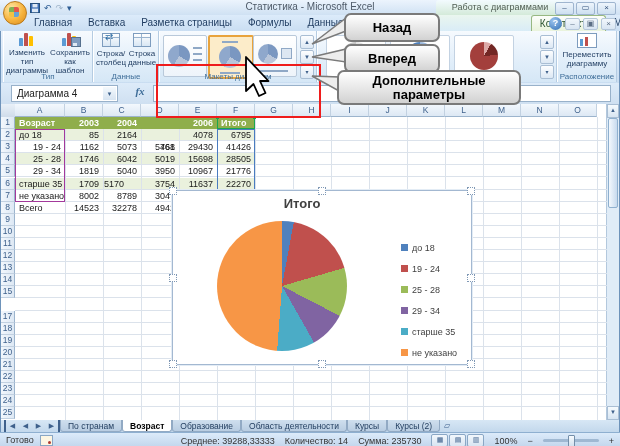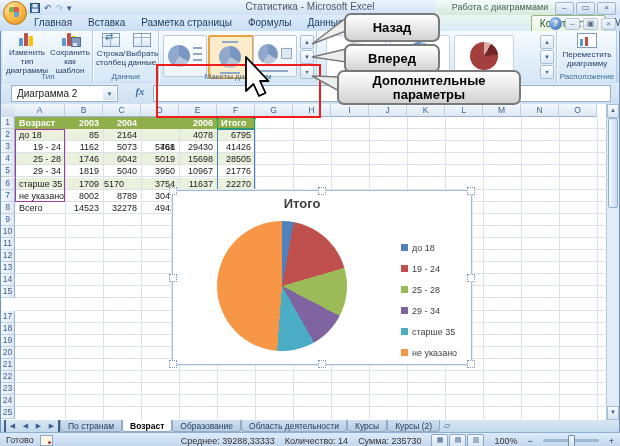--- a/index.html
+++ b/index.html
@@ -217,21 +217,21 @@
 
     <div class="rgroup" style="left:92px;width:64px;">
       <div class="bigbtn" style="left:1px;width:32px;">
         <span class="icon-table">
             <span class="swap-glyph">⇄</span>
           </span>
         <span>Строка/столбец</span>
       </div>
       <div class="bigbtn" style="left:33px;width:30px;">
         <span class="icon-table"></span>
-        <span>Выбрать данные</span>
+        <span>Строка данные</span>
       </div>
       <div class="glabel">Данные</div>
     </div>
 
     <div class="rgroup" style="left:158px;width:156px;">
       <div class="layout-thumb" style="left:3px;">
         <span class="mini-pie" style="left:4px;top:9px;width:22px;height:22px;"></span>
         <span class="mini-lines" style="left:29px;top:11px;width:9px;height:18px;"></span>
       </div>
       <div class="layout-thumb sel" style="left:48px;">
@@ -275,21 +275,21 @@
         <span class="icon-movechart"></span>
         <span>Переместить диаграмму</span>
       </div>
       <div class="glabel">Расположение</div>
     </div>
 
     <div id="annotation-box"></div>
   </div>
 
   <div id="formularow">
-    <div id="name-box"><span>Диаграмма 2</span><span class="dd">▾</span></div>
+    <div id="name-box"><span>Диаграмма 4</span><span class="dd">▾</span></div>
     <div id="fx-btn">fx</div>
     <div id="formula-field"></div>
   </div>
 
   <div id="grid">
     <div id="grid-corner"></div>
     <div id="colheaders">
         <div class="colh" style="left: 14px; width: 49px;">A</div>
         <div class="colh" style="left: 64px; width: 37px;">B</div>
         <div class="colh" style="left: 102px; width: 37px;">C</div>

